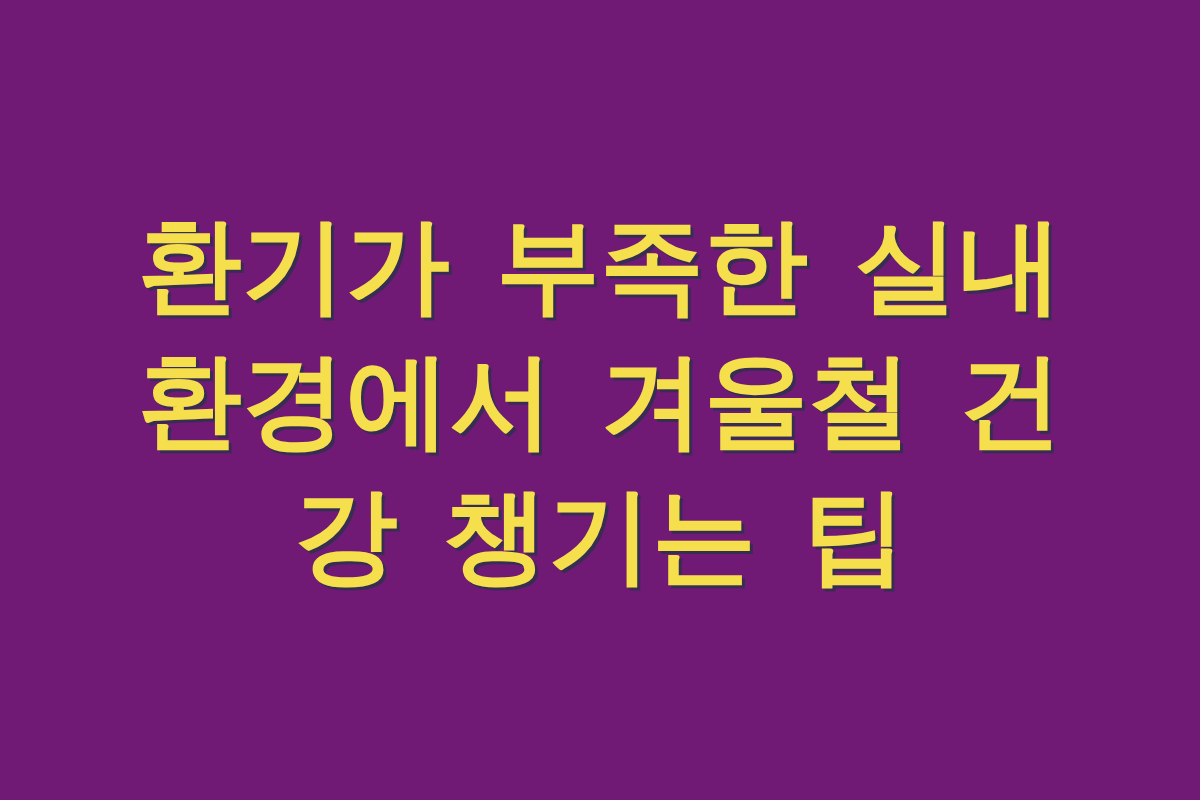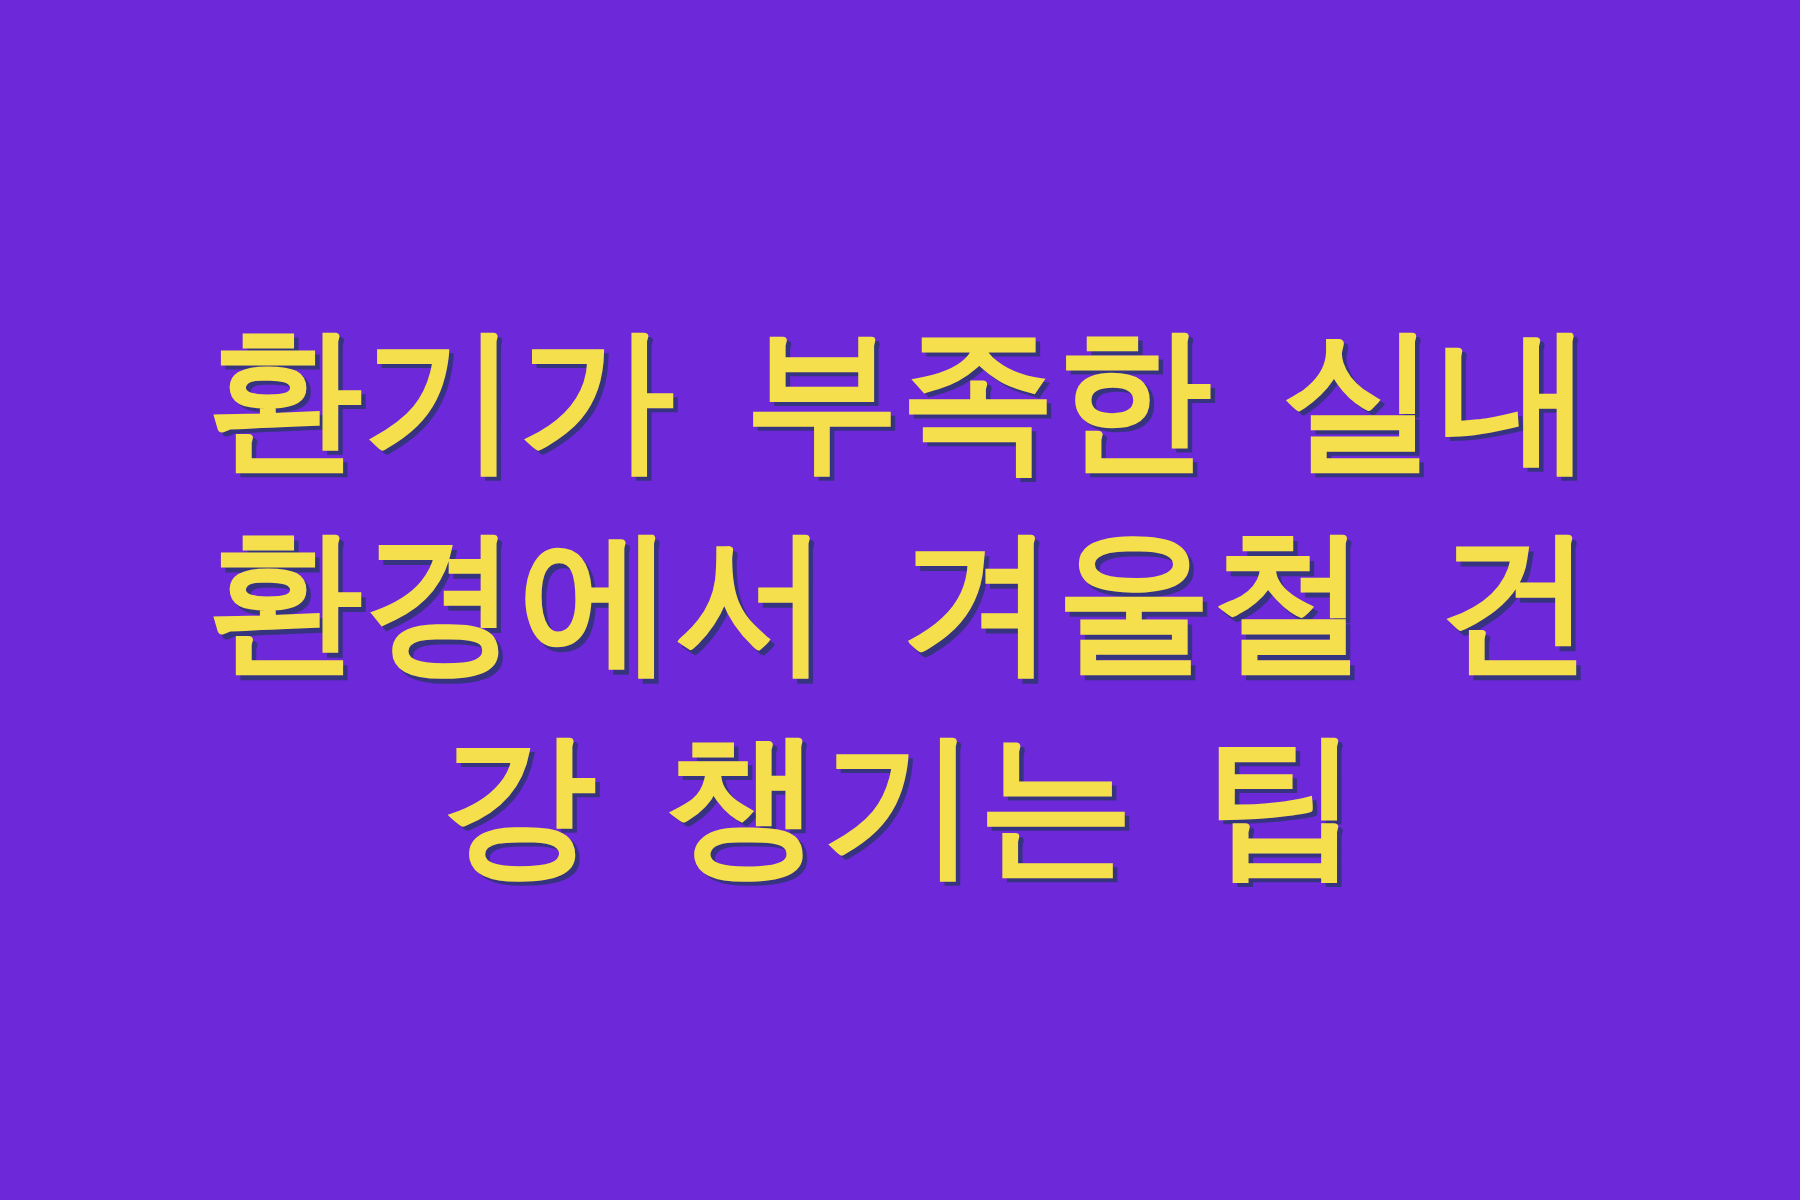--- a/index.html
+++ b/index.html
@@ -34,15 +34,15 @@
     letter-spacing: 0px;
     word-spacing: 10px;
     color: #F5DF4D;
     text-shadow: 3px 3px 0 rgba(10, 62, 55, 0.55);
     -webkit-font-smoothing: antialiased;
   }
 </style>
 </head>
 <body>
 
-<div id="card" style="background: #6d28d9;">
+<div id="card" style="background: #701a75;">
   <h1 id="headline" style="color: rgb(245, 223, 77); text-shadow: rgba(10, 62, 55, 0.55) 3px 3px 0px; font-size: 104px; line-height: 135px; text-align: center;">환기가 부족한 실내 환경에서 겨울철 건강 챙기는 팁</h1>
 </div>
 
 </body></html>

